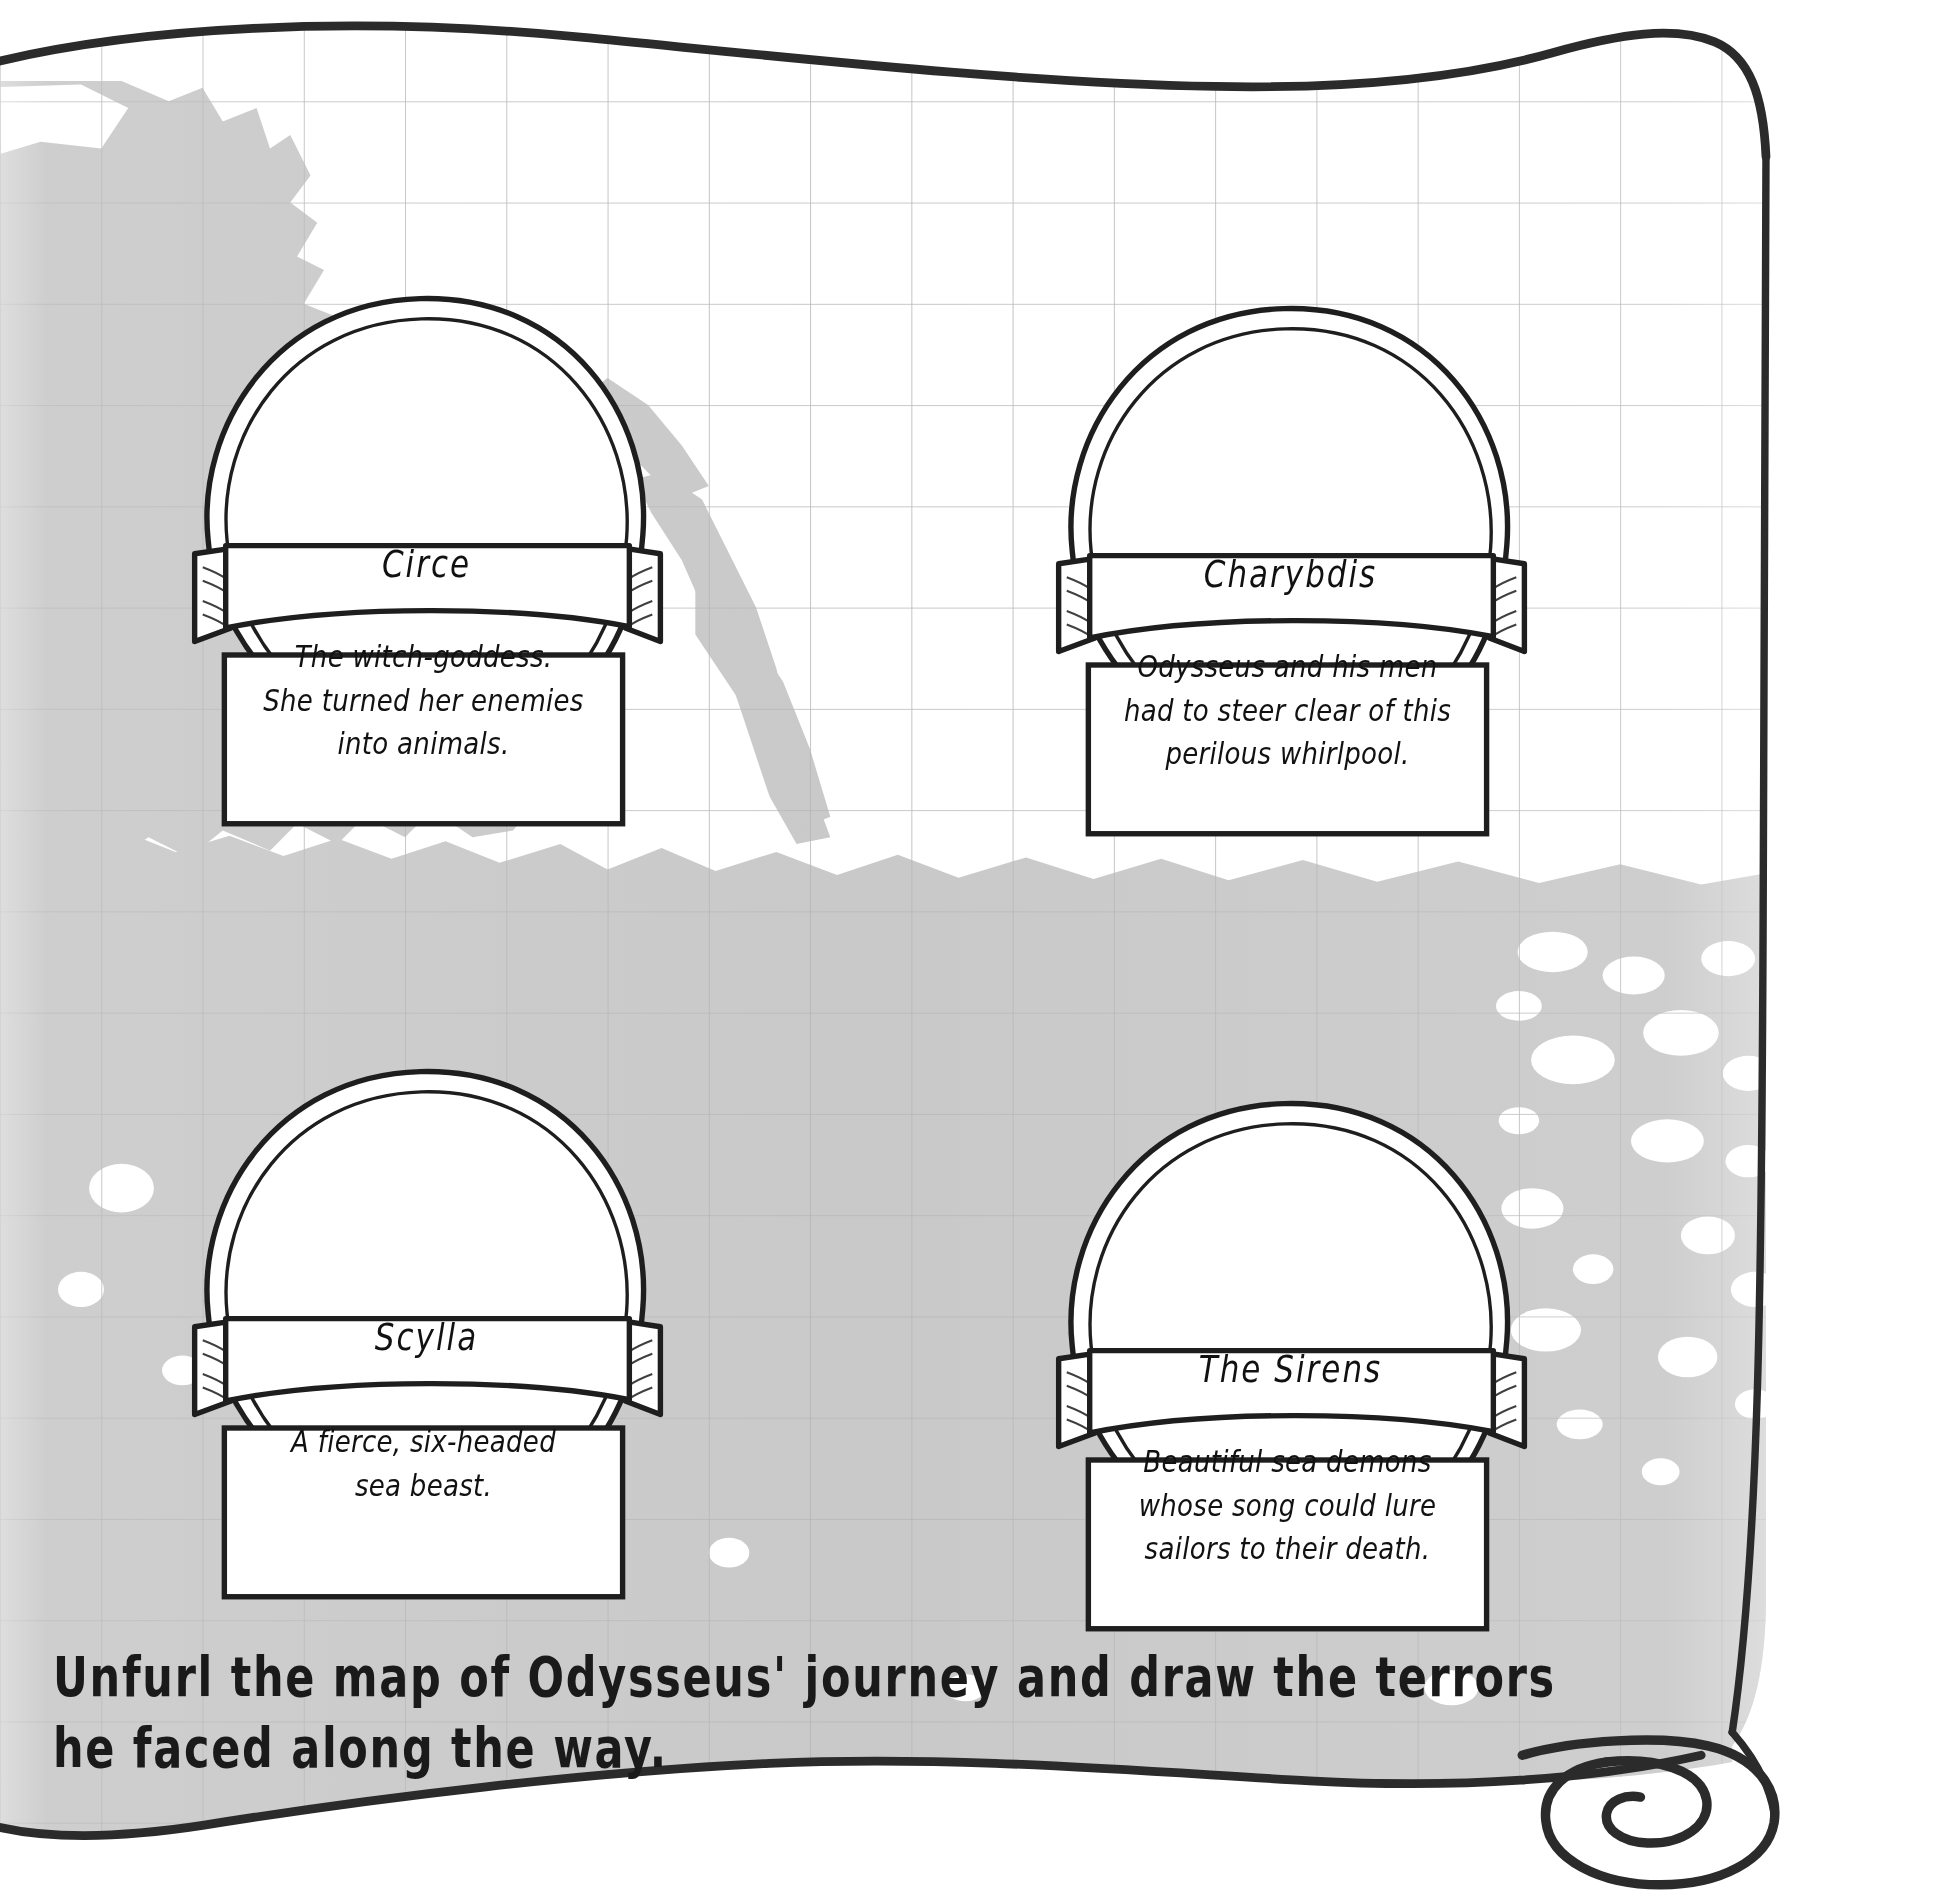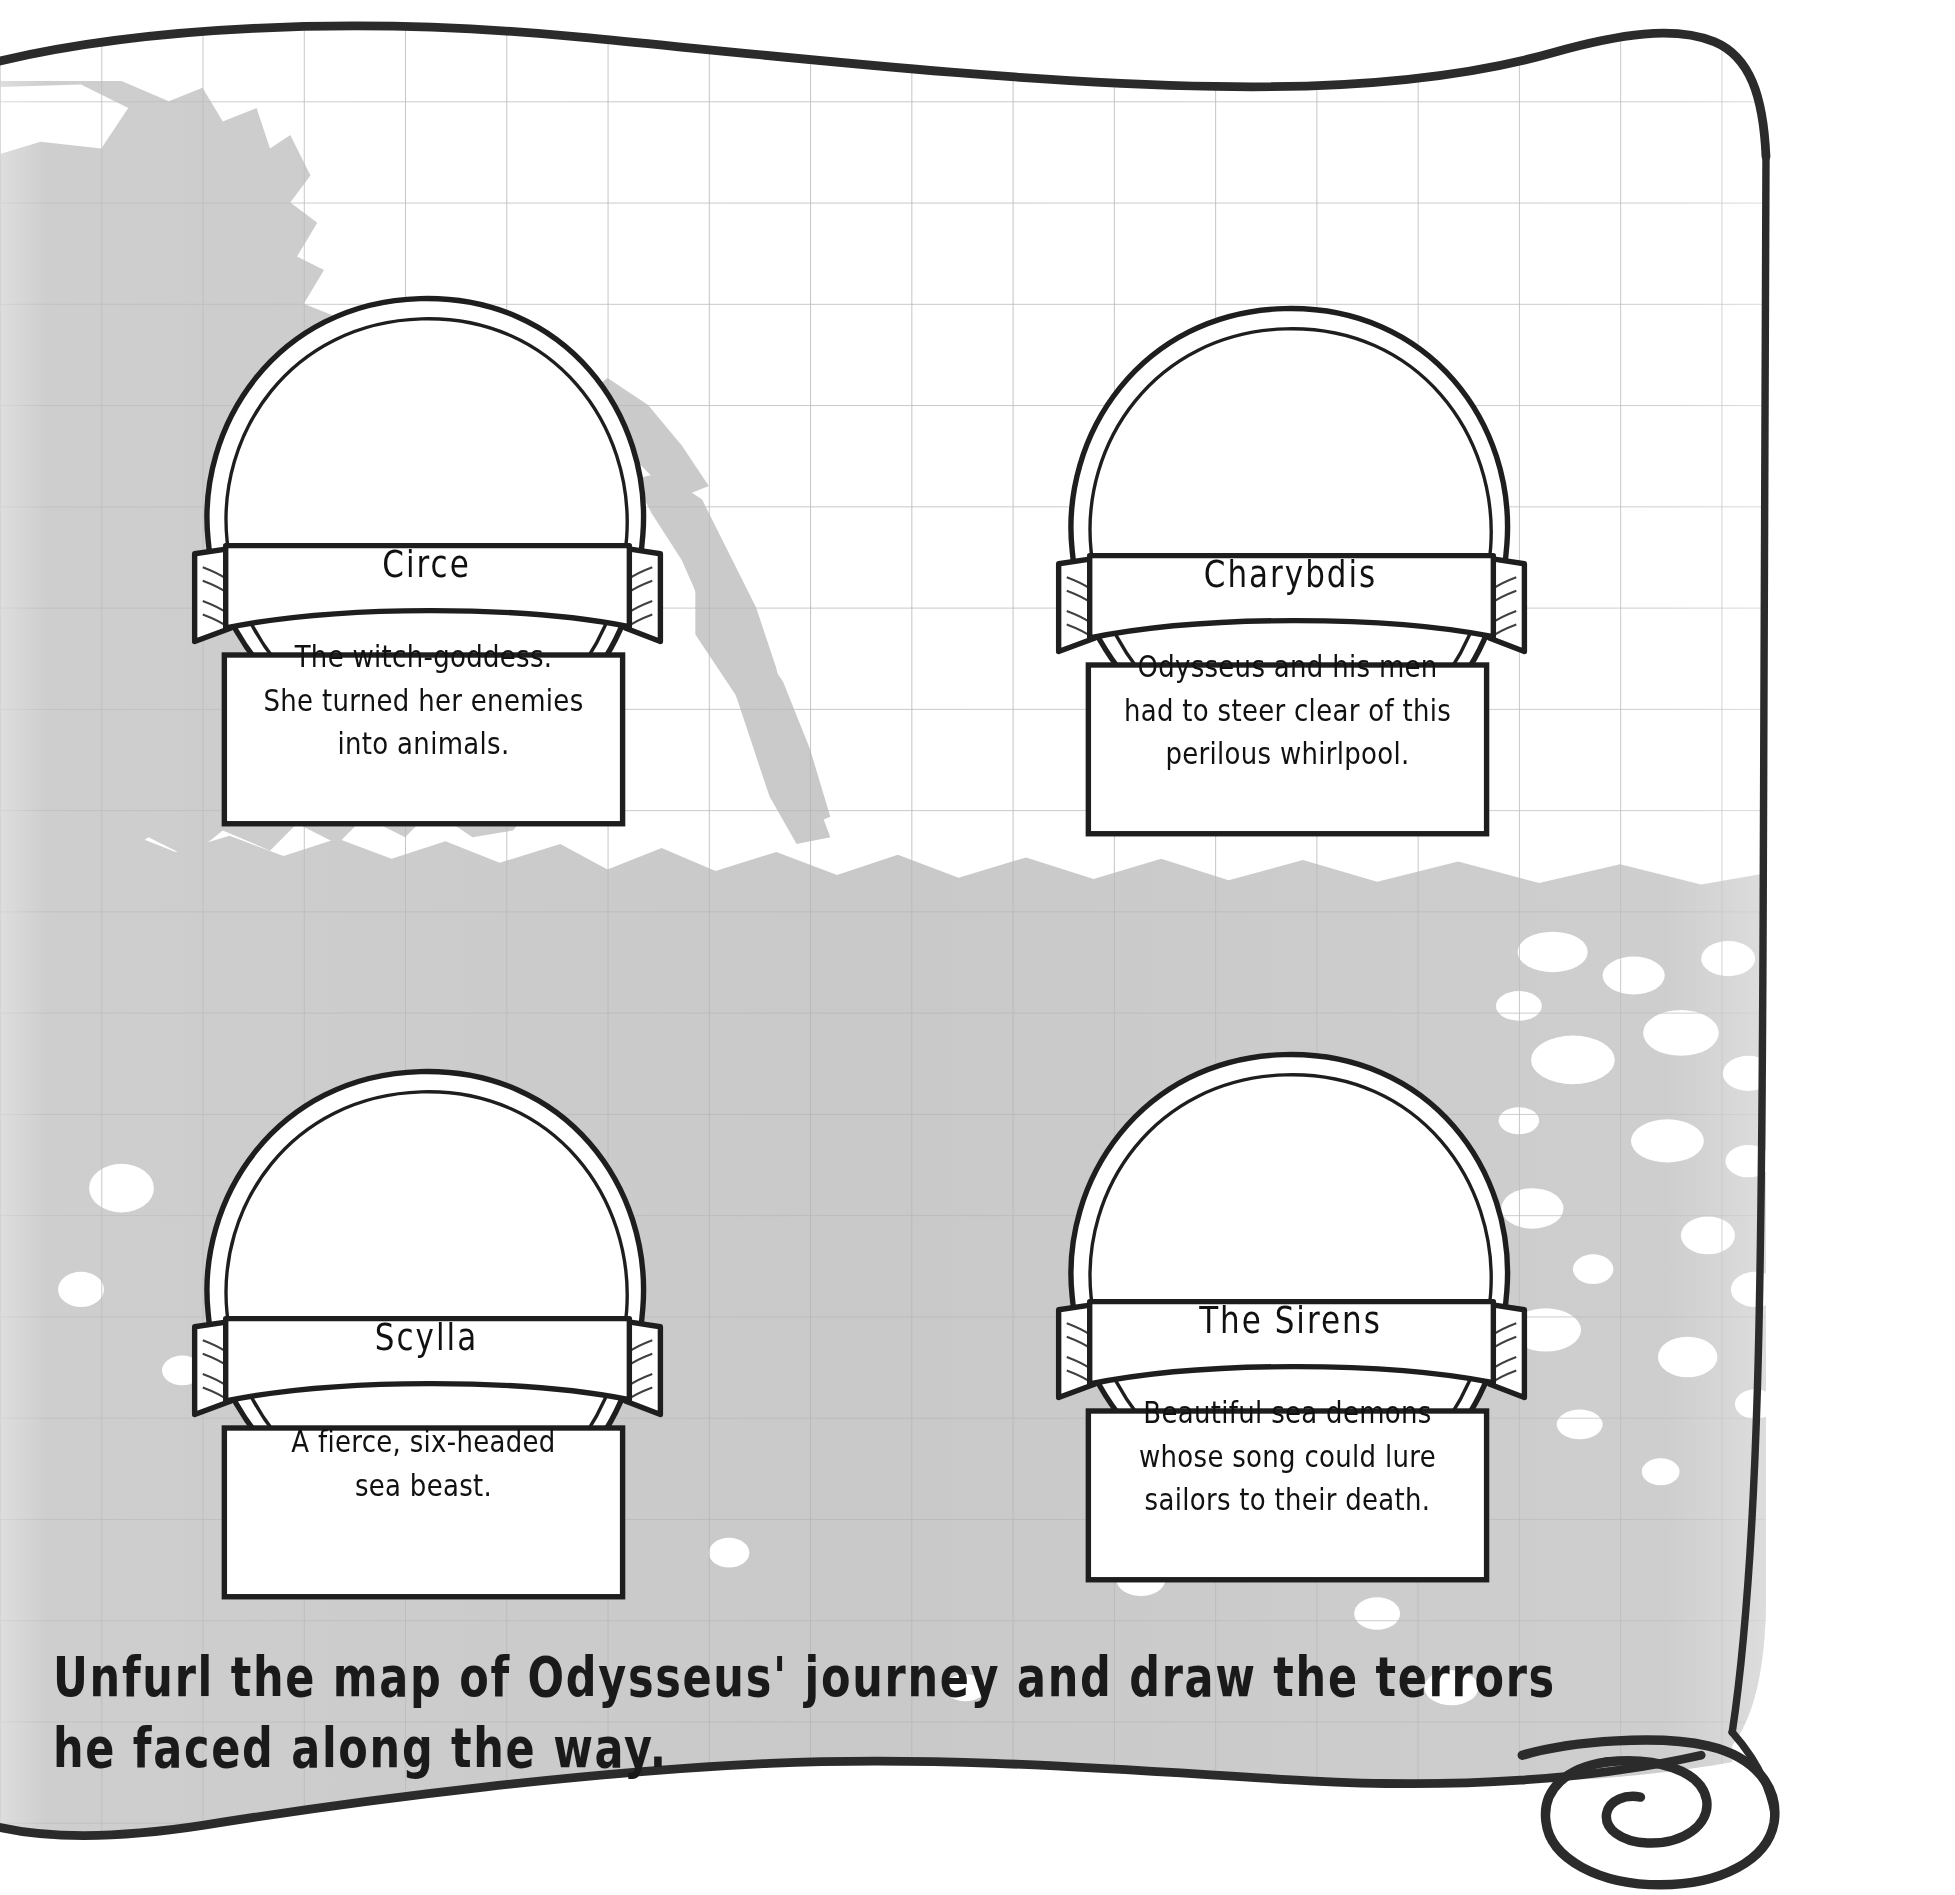--- a/index.html
+++ b/index.html
@@ -26,20 +26,21 @@
   .scroll-svg {
     position: absolute;
     top: 0; left: 0;
     width: 1955px;
     height: 1895px;
   }
 
   
   .card {
     position: absolute;
+    font-style: italic;
   }
   .card-svg {
     position: absolute;
     top: 0; left: 0;
     overflow: visible;
   }
   .card-title {
     position: absolute;
     text-align: center;
     font-family: "DejaVu Sans", sans-serif;
@@ -337,21 +338,21 @@
     </svg>
 
     <div class="card-title" style="left:55px; top:323px; width:405px; font-size:31px;">Scylla</div>
 
     <div class="card-desc" style="left:62px; top:424px; width:385px; font-size:26px;">
       <span>A fierce, six-headed</span>
       <span>sea beast.</span>
     </div>
   </div>
 
-  <div class="card" style="left:1033px; top:979px; width:540px; height:587px;">
+  <div class="card" style="left:1033px; top:1028px; width:540px; height:587px;">
     <svg class="card-svg" width="540" height="594" viewBox="0 0 800 880" xmlns="http://www.w3.org/2000/svg">
       <path d="M 58 470 C 40 300, 160 118, 372 112 C 588 106, 716 284, 702 462
                C 694 570, 654 650, 600 700 L 180 700 C 120 650, 66 570, 58 470 Z" fill="#ffffff" stroke="#1e1e1e" stroke-width="8" stroke-linejoin="round"></path>
       <path d="M 86 470 C 70 312, 180 148, 374 142 C 570 136, 690 300, 678 466
                C 670 566, 632 640, 584 690 L 196 690 C 142 640, 94 566, 86 470 Z" fill="#ffffff" stroke="#1e1e1e" stroke-width="5"></path>
 
       <rect x="82" y="640" width="590" height="250" fill="#ffffff" stroke="#1e1e1e" stroke-width="8"></rect>
 
       <path d="M 38 490 L 38 620 L 92 600 L 92 482 Z" fill="#ffffff" stroke="#1e1e1e" stroke-width="8" stroke-linejoin="round"></path>
       <path d="M 728 490 L 728 620 L 676 600 L 676 482 Z" fill="#ffffff" stroke="#1e1e1e" stroke-width="8" stroke-linejoin="round"></path>

